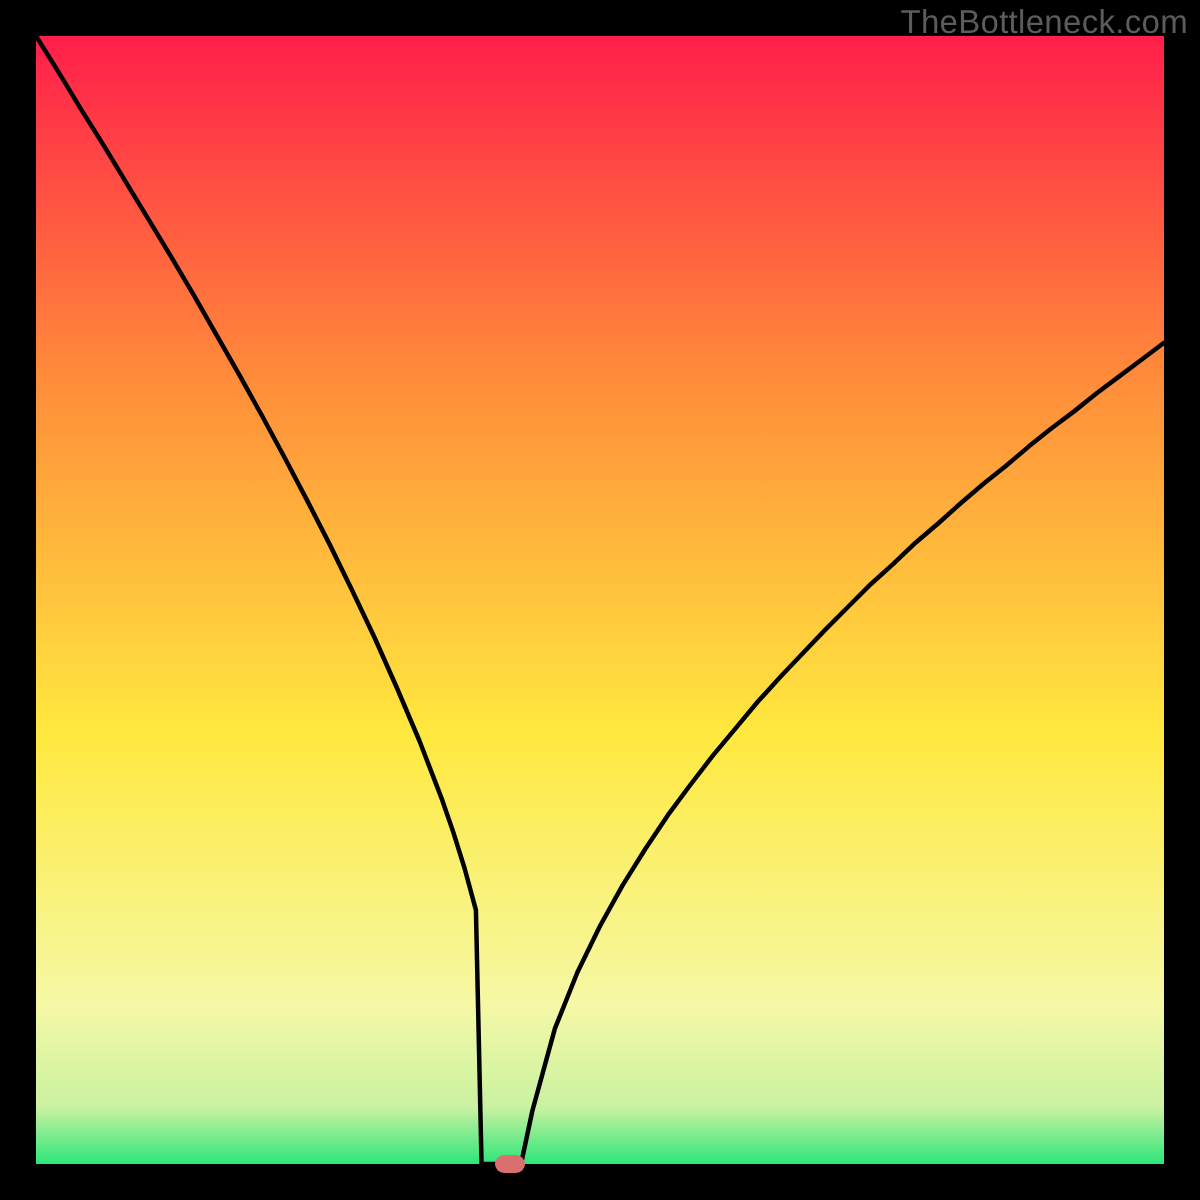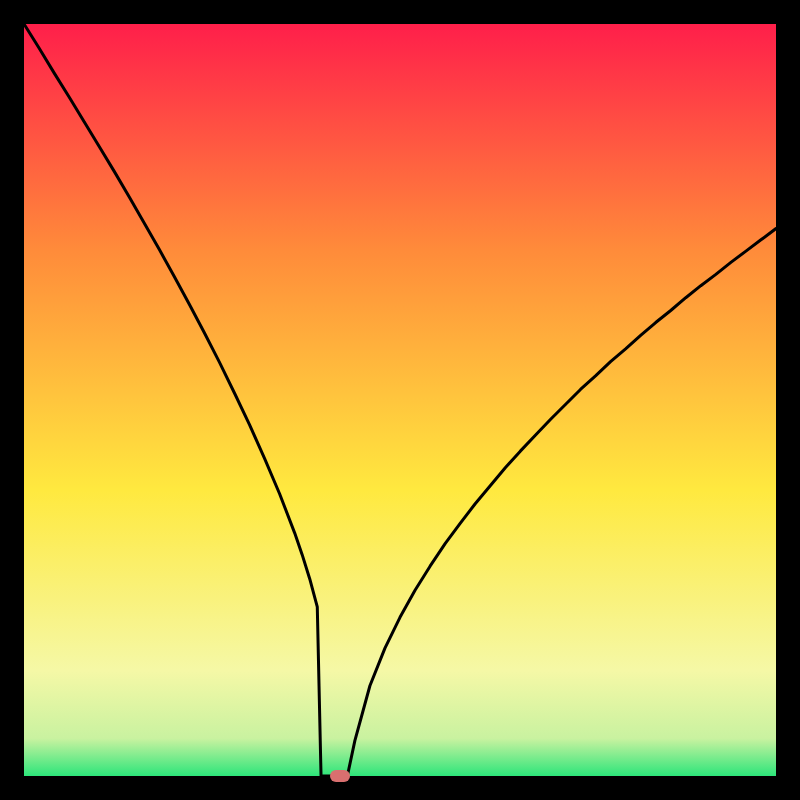--- a/index.html
+++ b/index.html
@@ -47,20 +47,21 @@
     border-radius: 6px;
     background: #d96f6f;
     transform: translate(-50%, -50%);
     z-index: 4;
   }
 </style>
 </head>
 <body>
 
 <div class="frame">
+  <div class="watermark">TheBottleneck.com</div>
 
   <div class="plot">
     <svg viewBox="0 0 752 752" preserveAspectRatio="none">
       <defs>
         <linearGradient id="bg-grad" x1="0" y1="0" x2="0" y2="1">
           <stop offset="0" stop-color="#ff1f4a"></stop>
           <stop offset="0.30" stop-color="#ff8b3a"></stop>
           <stop offset="0.62" stop-color="#ffe93f"></stop>
           <stop offset="0.86" stop-color="#f5f8a6"></stop>
           <stop offset="0.95" stop-color="#c9f2a0"></stop>

